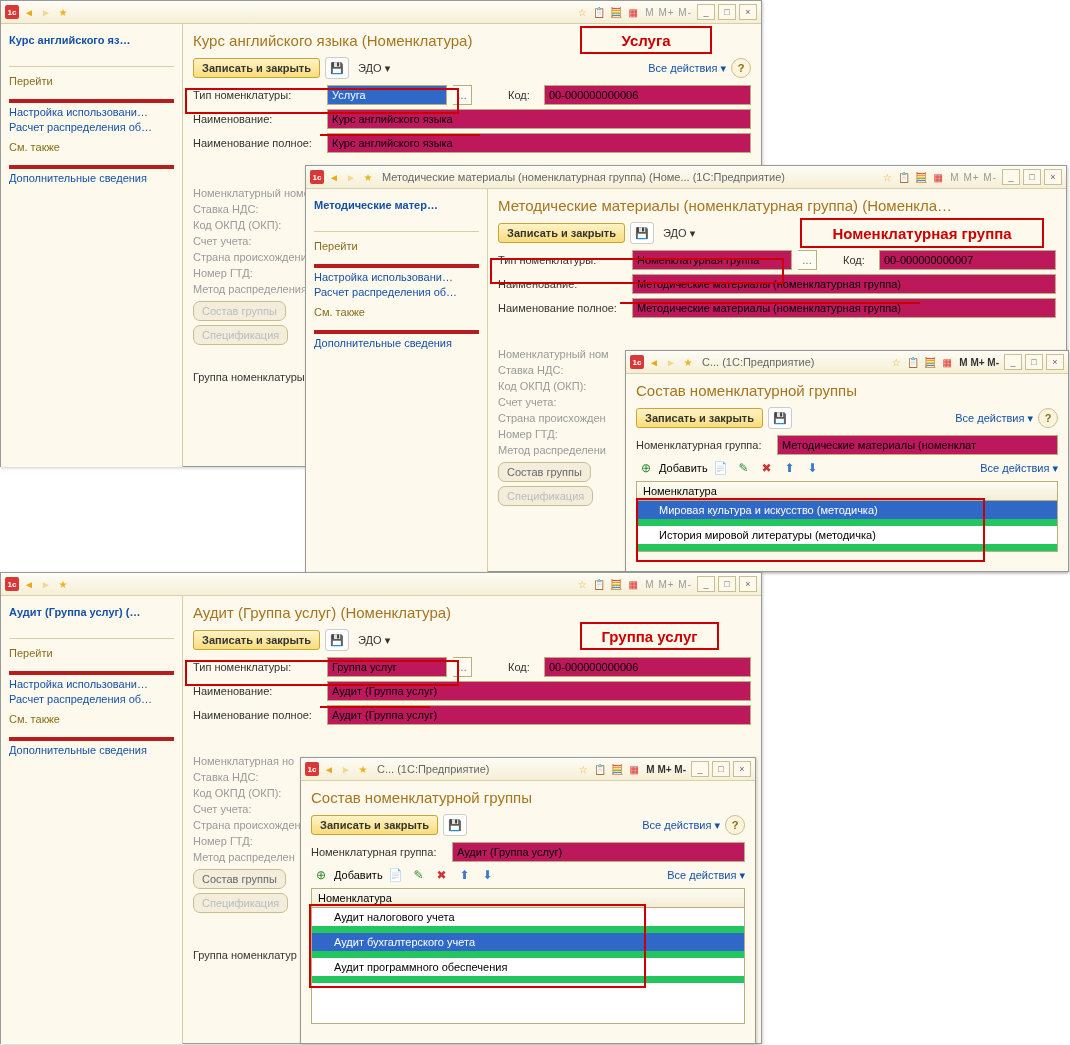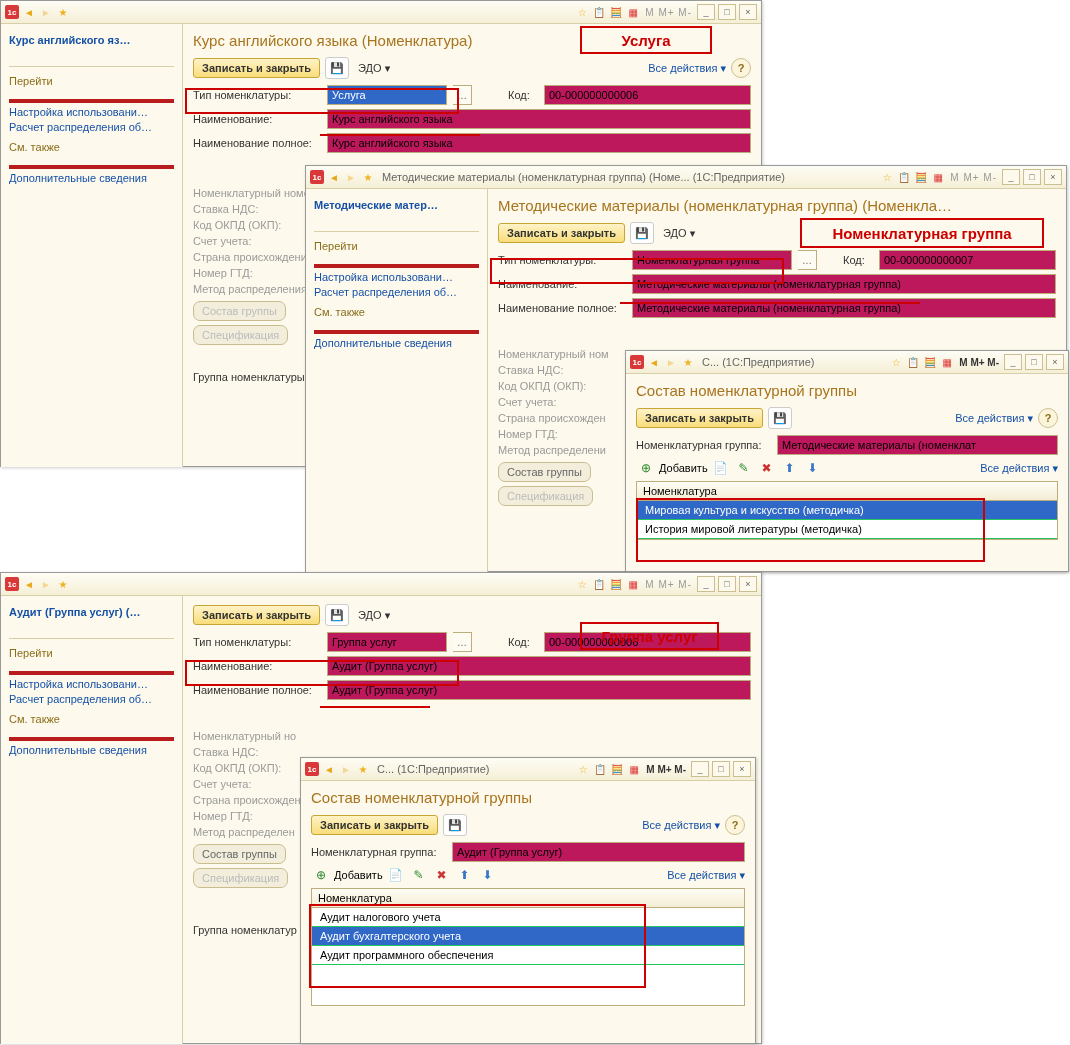--- a/index.html
+++ b/index.html
@@ -33,21 +33,21 @@
 .finput{flex:1;height:18px;border:1px solid #bcae7c;background:#be185d;padding:0 4px;font-size:11px;display:flex;align-items:center}
 .finput.sel{background:#3068c8;color:#fff}
 .fhdl{width:18px;height:18px;border:1px solid #bcae7c;border-left:none;background:#fefcf2;display:inline-flex;align-items:center;justify-content:center;cursor:pointer;font-size:10px;color:#666}
 .btn-gray{background:#f3eedc;border:1px solid #c9bd8f;border-radius:7px;padding:3px 8px;font-size:11px;color:#666;cursor:pointer;margin:2px 0;display:inline-block}
 .btn-gray.dim{color:#bbb}
 .redbox{position:absolute;border:2px solid #cc0000;pointer-events:none}
 .redtxt{color:#cc0000;font-size:15px;font-weight:bold;text-align:center;width:100%}
 .redline{border-bottom:2px solid #cc0000}
 .grid{border:1px solid #bcae7c;background:#fff;margin-top:2px}
 .grid-head{background:linear-gradient(#fefdf5,#f3edd4);border-bottom:1px solid #bcae7c;padding:3px 6px;font-size:11px}
-.grid-row{padding:3px 8px;font-size:11px;border-bottom:1px solid #22c55e}
+.grid-row{padding:3px 22px;font-size:11px;border-bottom:7px solid #22c55e}
 .grid-row.sel{background:#3068c8;color:#fff}
 .icline{display:flex;gap:3px;align-items:center;margin:4px 0}
 .icbtn{width:20px;height:18px;display:inline-flex;align-items:center;justify-content:center;font-size:12px;cursor:pointer}
 .add{color:#2d8a2d}
 .doc{color:#d88a2a}
 .pen{color:#2d8a2d}
 .del{color:#cc3333}
 .up{color:#3a78c8}
 .dn{color:#3a78c8}
 .save{color:#3a78c8}
@@ -293,20 +293,21 @@
  <div class="body">
   <div class="sidebar">
    <h4>Аудит (Группа услуг) (…</h4>
    <div class="sec">Перейти</div>
    <a>Настройка использовани…</a>
    <a>Расчет распределения об…</a>
    <div class="sec">См. также</div>
    <a>Дополнительные сведения</a>
   </div>
   <div class="content">
+   <div class="pgtitle">Аудит (Группа услуг) (Номенклатура)</div>
    <div class="toolbar">
     <button class="btn-yellow">Записать и закрыть</button>
     <span class="btn-ico save">💾</span>
     <span class="btn-txt">ЭДО ▾</span>
     <span class="sp"></span>
    </div>
    <div class="frow">
     <span class="flbl">Тип номенклатуры:</span>
     <span class="finput" style="max-width:110px">Группа услуг</span>
     <span class="fhdl" style="margin-right:30px">…</span>
@@ -316,21 +317,21 @@
    <div class="frow">
     <span class="flbl">Наименование:</span>
     <span class="finput">Аудит (Группа услуг)</span>
    </div>
    <div class="frow">
     <span class="flbl">Наименование полное:</span>
     <span class="finput">Аудит (Группа услуг)</span>
    </div>
    <div style="height:22px"></div>
    <div class="frow">
-          <span class="flbl dim">Номенклатурный но</span>
+          <span class="flbl dim">Номенклатурная но</span>
         </div>
    <div class="frow">
           <span class="flbl dim">Ставка НДС:</span>
         </div>
    <div class="frow">
           <span class="flbl dim">Код ОКПД (ОКП):</span>
         </div>
    <div class="frow">
           <span class="flbl dim">Счет учета:</span>
         </div>

